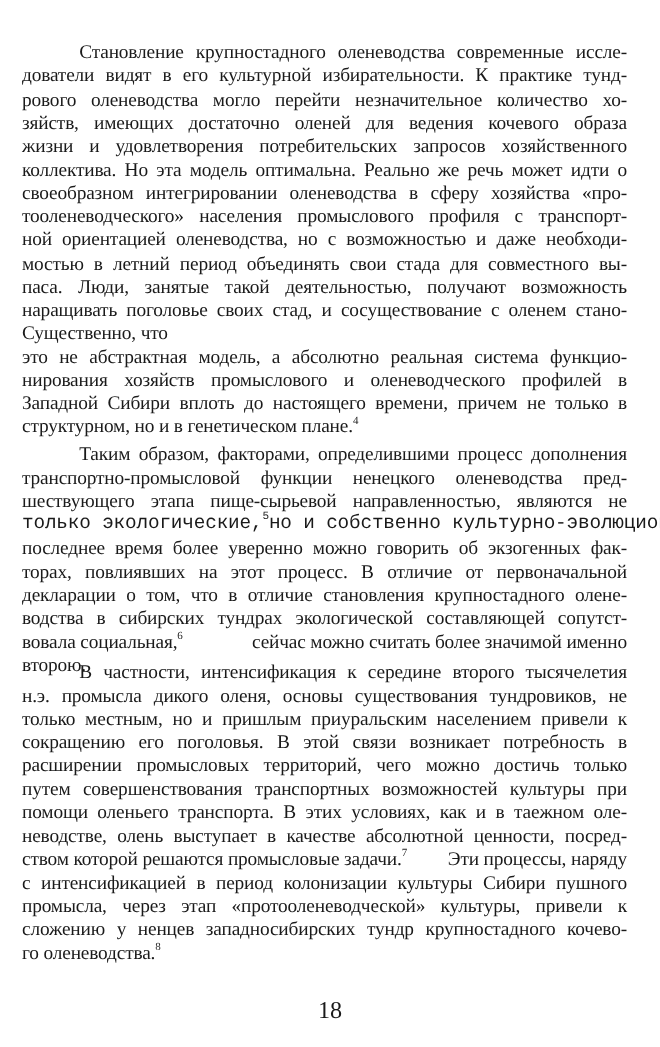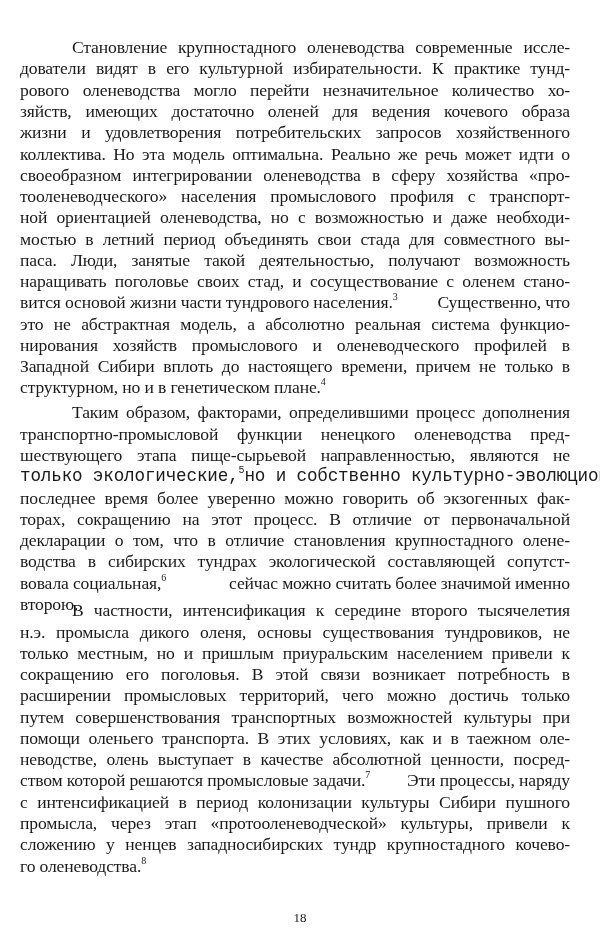--- a/index.html
+++ b/index.html
@@ -15,21 +15,21 @@
     font-size: 17.6px; line-height: 21px; height: 21px;
     white-space: nowrap; text-align: justify; text-align-last: justify;
     letter-spacing: -0.15px;
   }
   .line.cut { left: 20px; width: 550px; }
   .line.indent { left: 72px; width: 498px; }
   .line.last { text-align-last: left; }
   sup { font-size: 10px; vertical-align: 8px; line-height: 0; }
   .pagenum {
     position: absolute; top: 908px; left: 0; width: 600px; text-align: center;
-    font-size: 13px; line-height: 20px;
+    font-size: 22px; line-height: 20px;
   }
 </style>
 </head>
 <body>
 
 <div class="page">
 
   <div>
     <div class="line indent" style="top:37px">Становление крупностадного оленеводства современные иссле-</div>
     <div class="line cut" style="top:58px">дователи видят в его культурной избирательности. К практике тунд-</div>
@@ -37,41 +37,40 @@
     <div class="line cut" style="top:101px">зяйств, имеющих достаточно оленей для ведения кочевого образа</div>
     <div class="line cut" style="top:122px">жизни и удовлетворения потребительских запросов хозяйственного</div>
     <div class="line cut" style="top:144px">коллектива. Но эта модель оптимальна. Реально же речь может идти о</div>
     <div class="line cut" style="top:165px">своеобразном интегрировании оленеводства в сферу хозяйства «про-</div>
     <div class="line cut" style="top:186px">тооленеводческого» населения промыслового профиля с транспорт-</div>
     <div class="line cut" style="top:207px">ной ориентацией оленеводства, но с возможностью и даже необходи-</div>
     <div class="line cut" style="top:229px">мостью в летний период объединять свои стада для совместного вы-</div>
     <div class="line cut" style="top:250px">паса. Люди, занятые такой деятельностью, получают возможность</div>
     <div class="line cut" style="top:271px">наращивать поголовье своих стад, и сосуществование с оленем стано-</div>
     <div class="line cut" style="top:292px; display:flex; justify-content:space-between; text-align:left;">
-      <span><span>вится основой жизни части тундрового населения.</span><sup>3</sup></span>
       <span>Существенно, что</span>
     </div>
     <div class="line cut" style="top:314px">это не абстрактная модель, а абсолютно реальная система функцио-</div>
     <div class="line cut" style="top:335px">нирования хозяйств промыслового и оленеводческого профилей в</div>
     <div class="line cut" style="top:356px">Западной Сибири вплоть до настоящего времени, причем не только в</div>
     <div class="line cut last" style="top:377px; text-align:left;">
       <span>структурном, но и в генетическом плане.</span><sup>4</sup>
     </div>
   </div>
 
   <div>
     <div class="line indent" style="top:402px">Таким образом, факторами, определившими процесс дополнения</div>
     <div class="line cut" style="top:424px">транспортно-промысловой функции ненецкого оленеводства пред-</div>
     <div class="line cut" style="top:445px">шествующего этапа пище-сырьевой направленностью, являются не</div>
     <div class="line cut" style="top:466px; display:flex; justify-content:space-between; text-align:left;font-family:Liberation Mono, monospace;">
       <span><span>только экологические,</span><sup>5</sup></span>
       <span>но и собственно культурно-эволюционные. В</span>
     </div>
     <div class="line cut" style="top:488px">последнее время более уверенно можно говорить об экзогенных фак-</div>
-    <div class="line cut" style="top:509px">торах, сокращению на этот процесс. В отличие от первоначальной</div>
+    <div class="line cut" style="top:509px">торах, повлиявших на этот процесс. В отличие от первоначальной</div>
     <div class="line cut" style="top:530px">декларации о том, что в отличие становления крупностадного олене-</div>
     <div class="line cut" style="top:551px">водства в сибирских тундрах экологической составляющей сопутст-</div>
     <div class="line cut" style="top:573px; display:flex; justify-content:space-between; text-align:left;">
       <span><span>вовала социальная,</span><sup>6</sup></span>
       <span>сейчас можно считать более значимой именно</span>
     </div>
     <div class="line cut last" style="top:594px">второю.</div>
   </div>
 
   <div>

